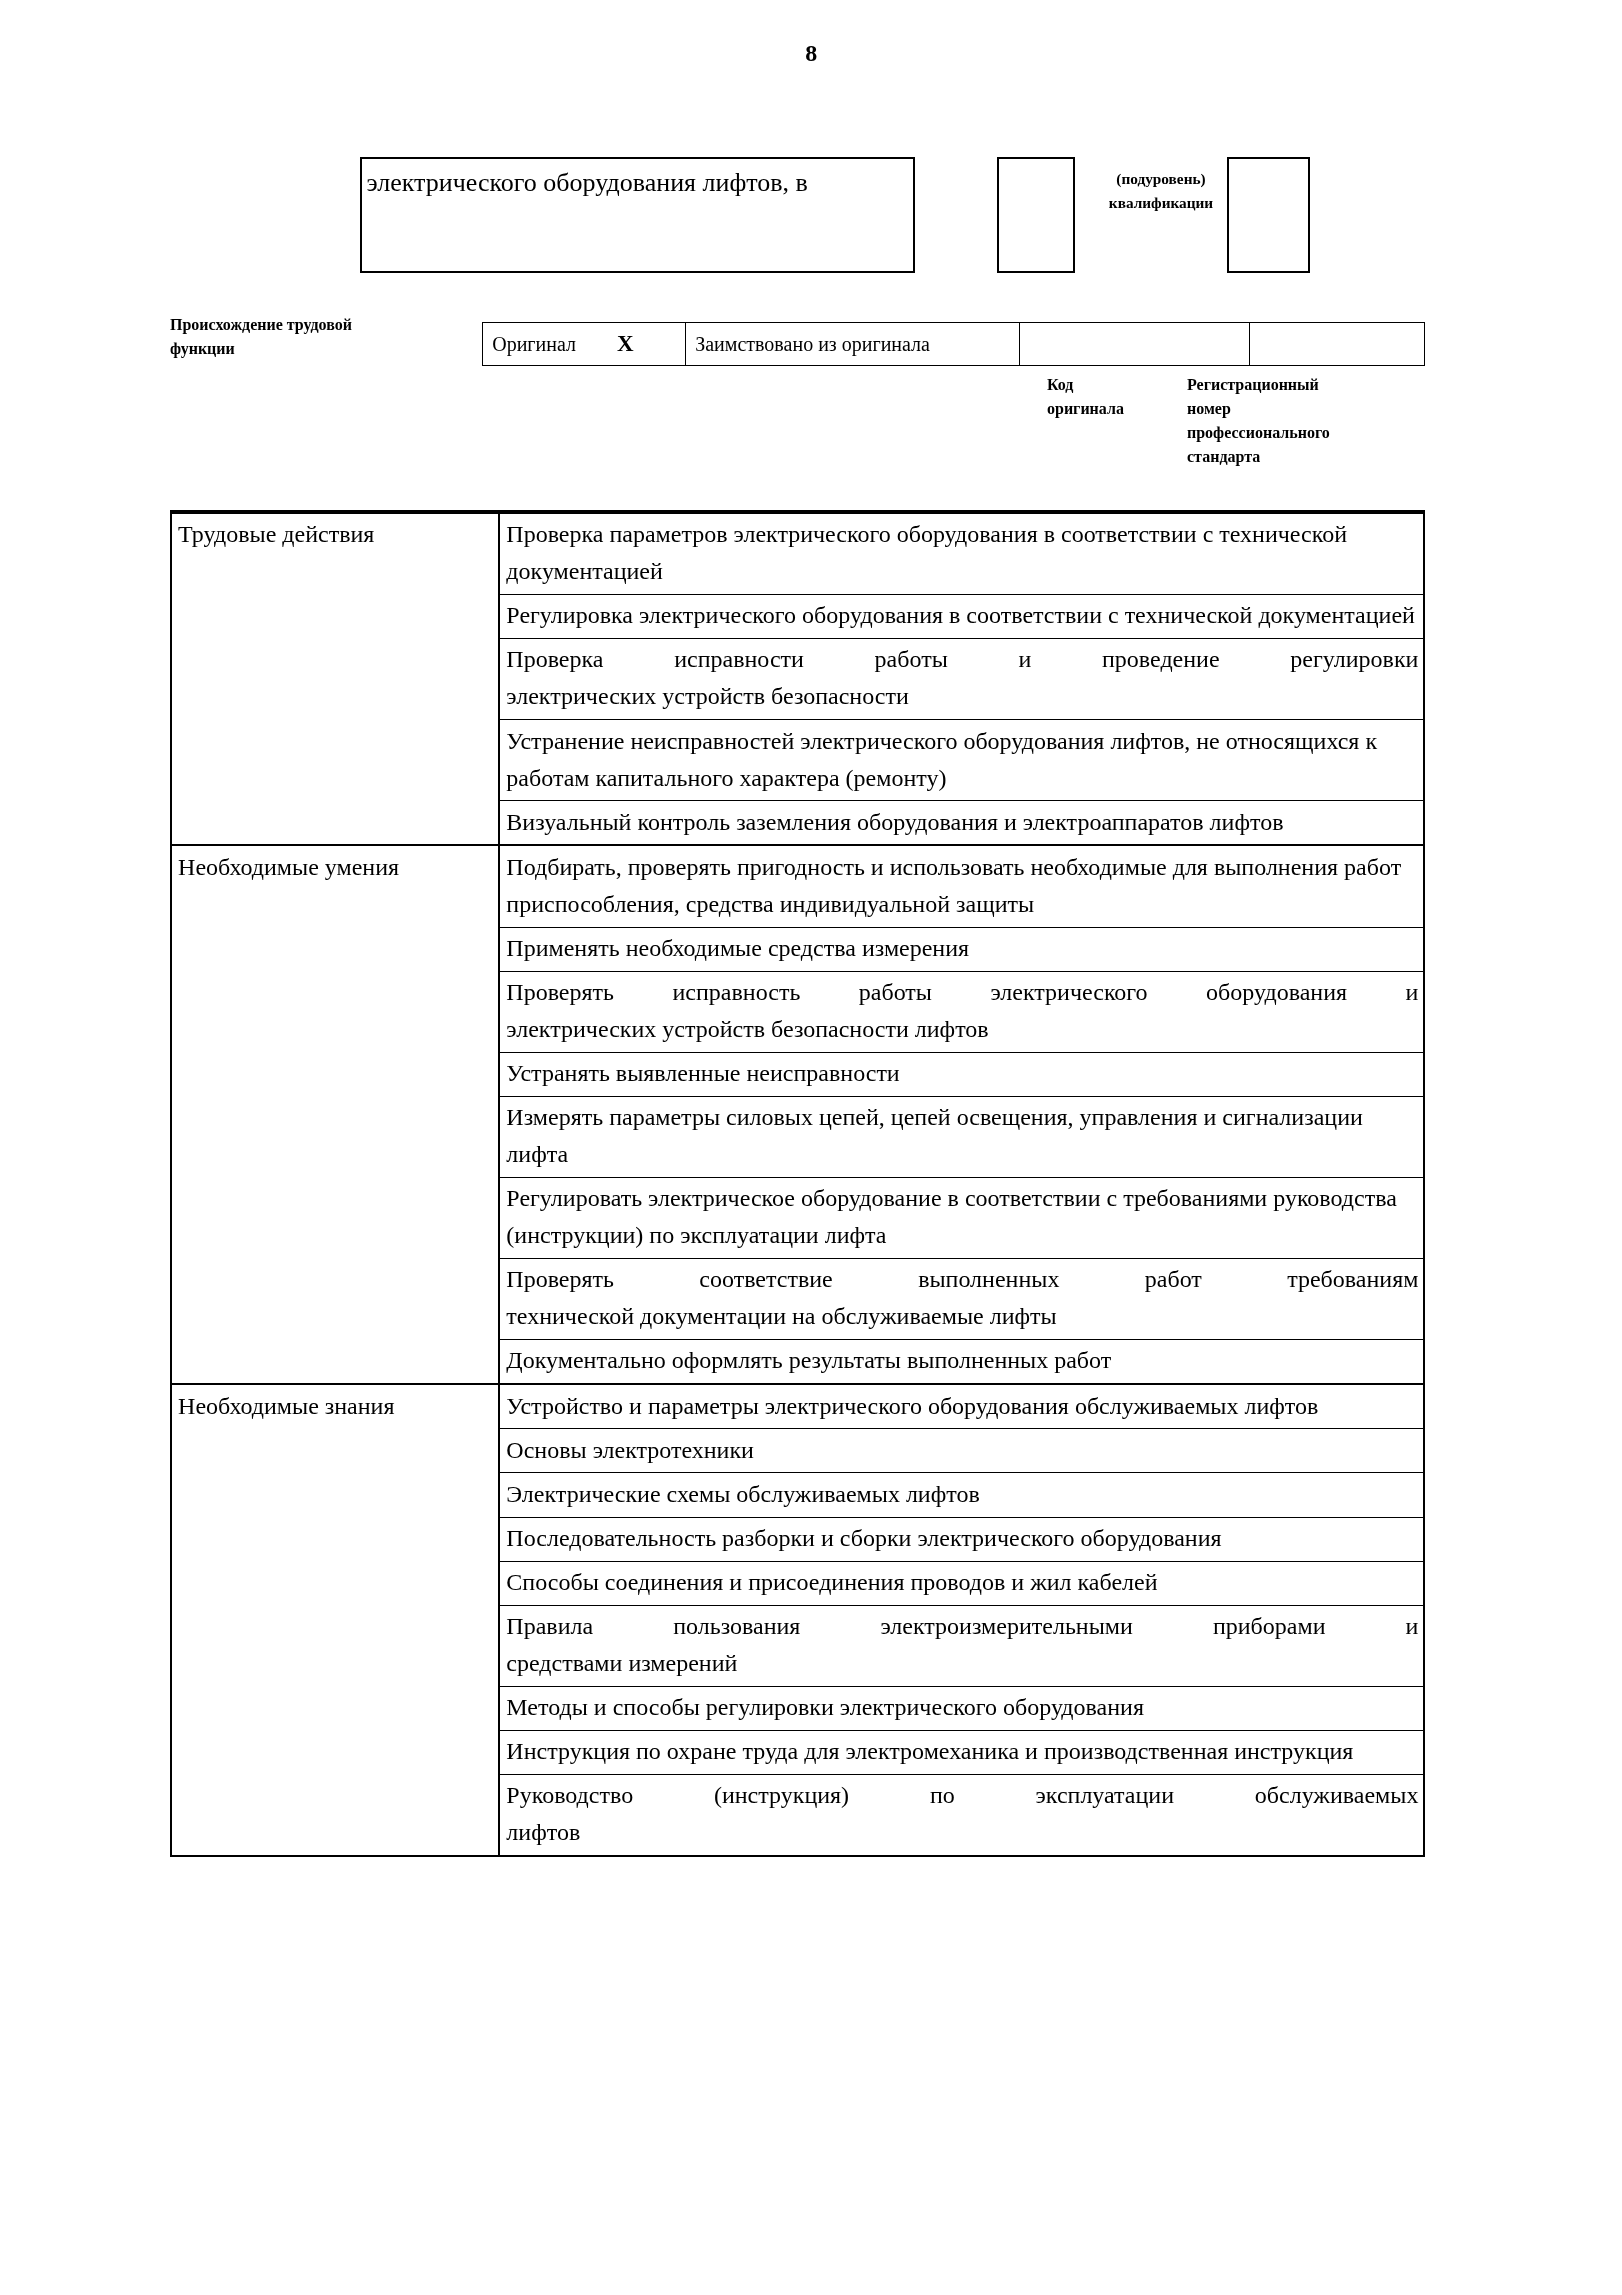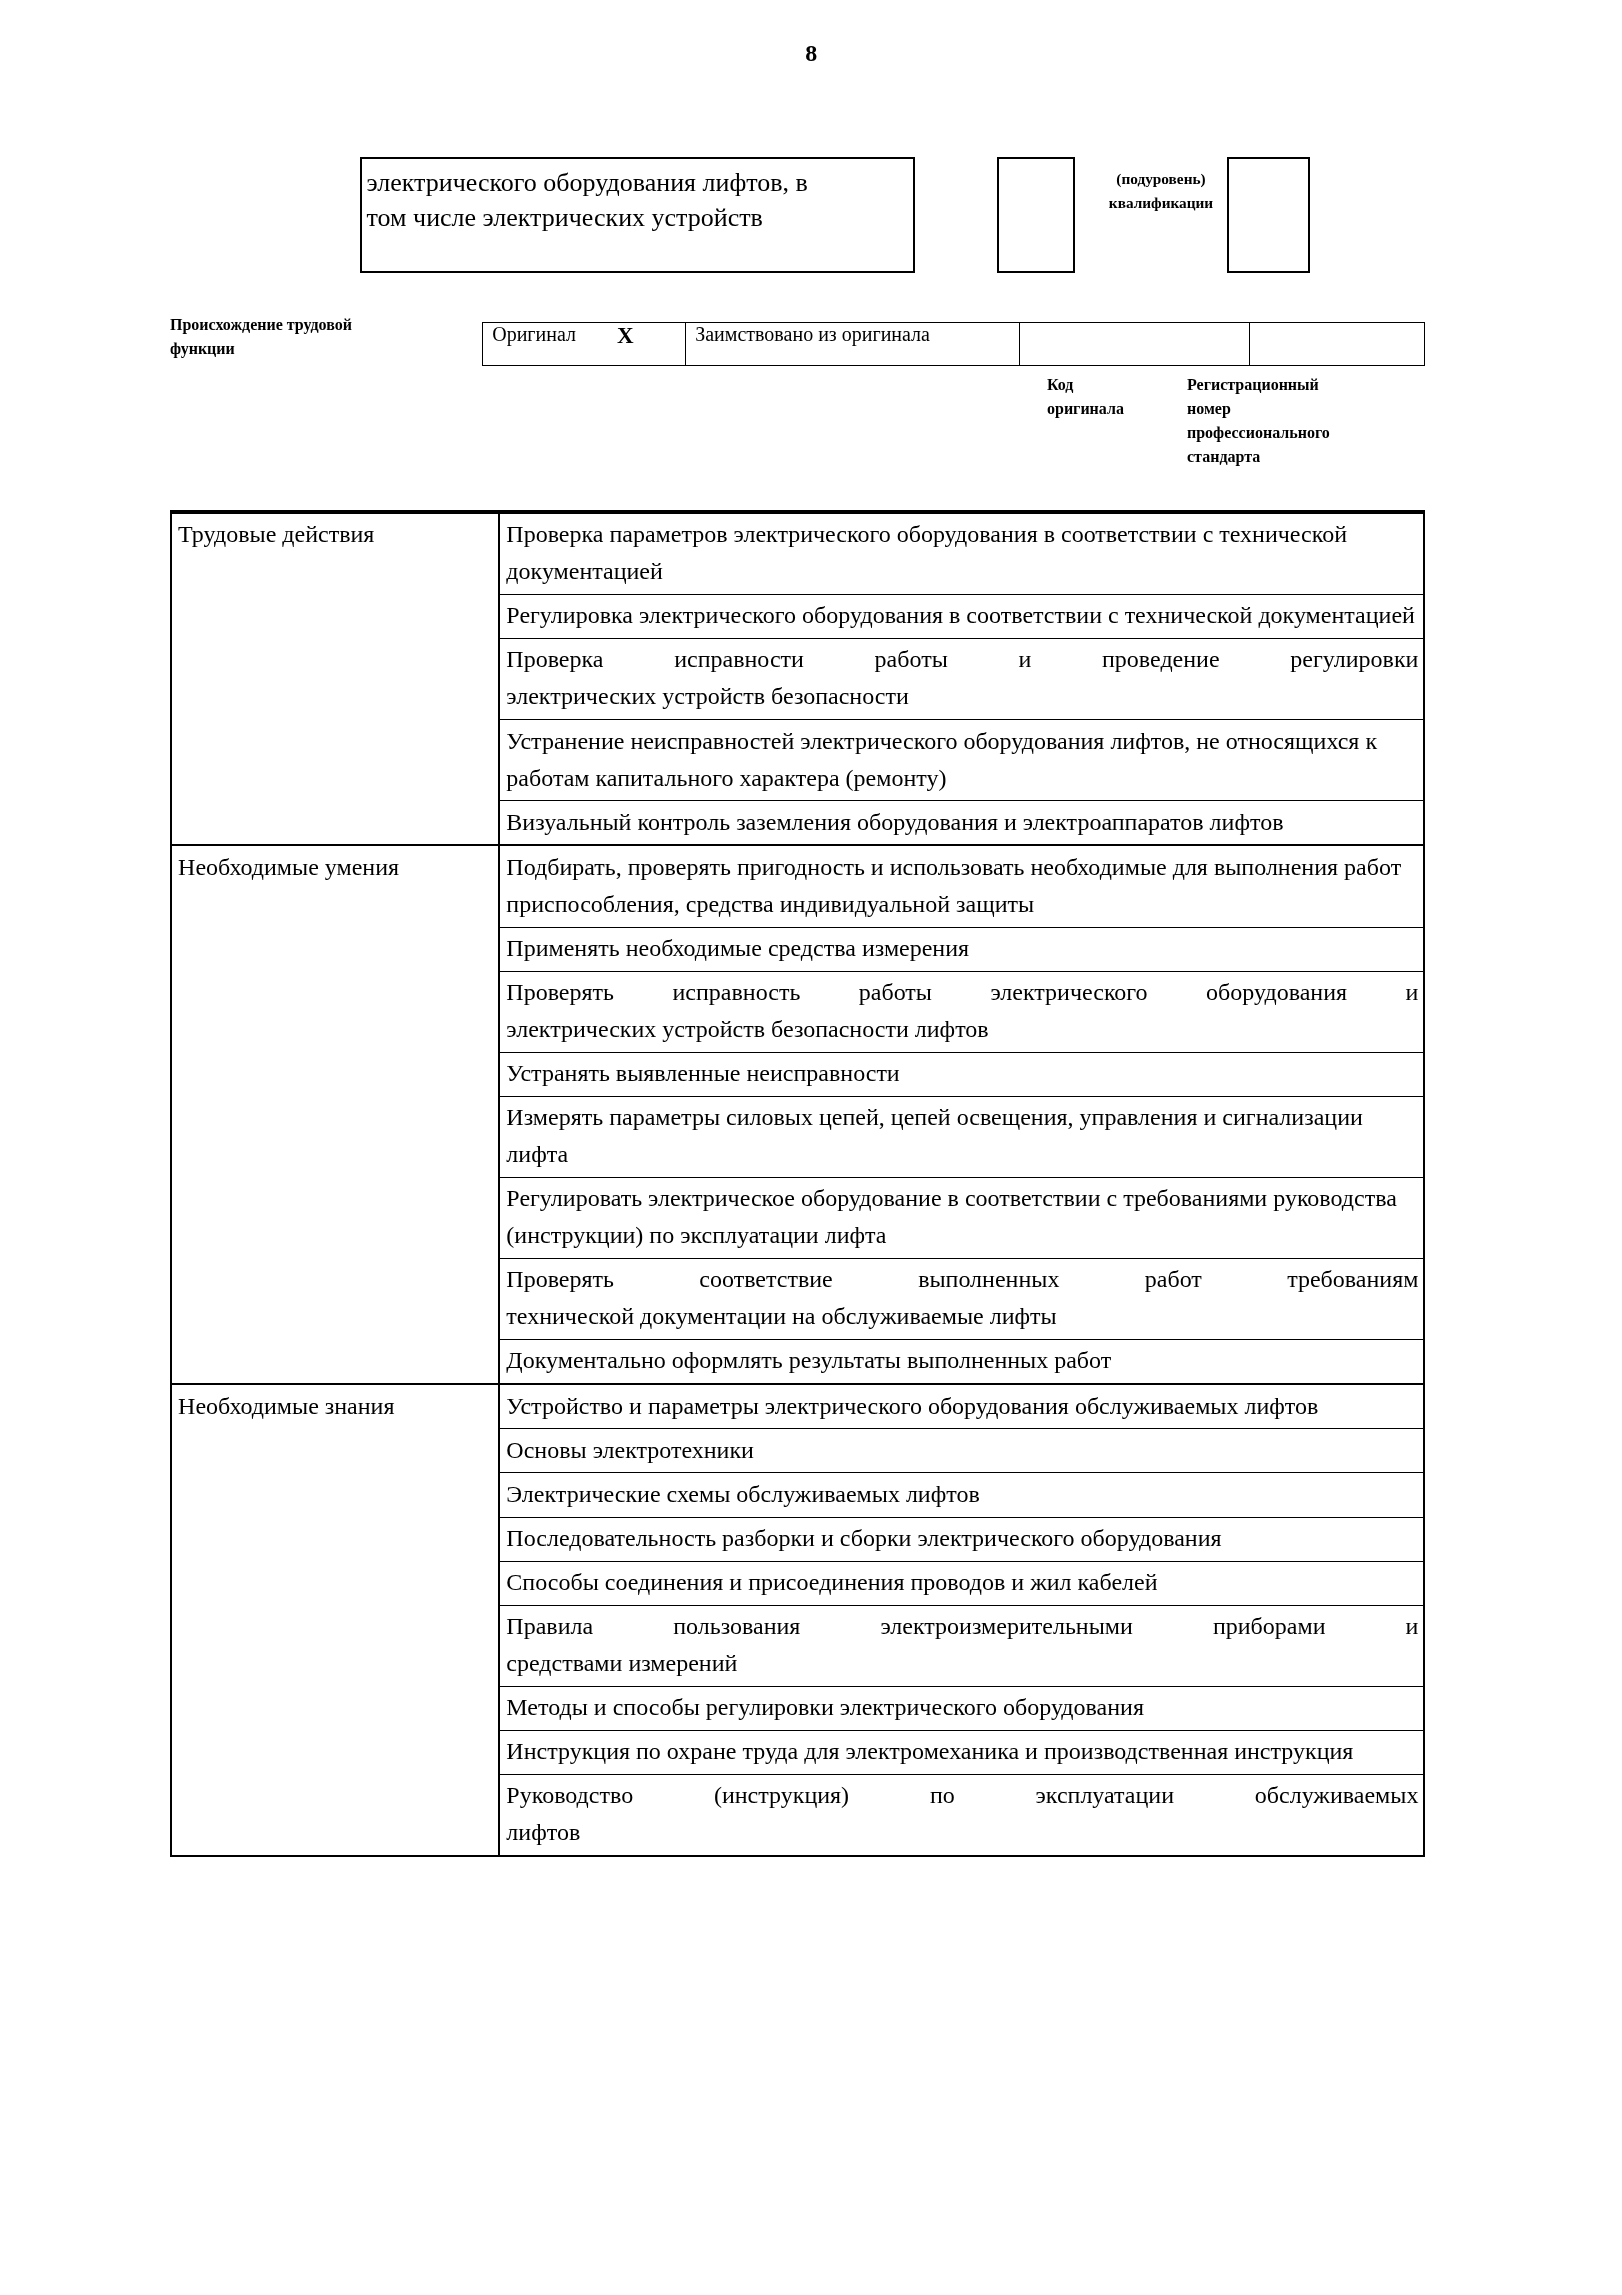--- a/index.html
+++ b/index.html
@@ -84,20 +84,21 @@
     top: 322px;
     width: 943px;
     height: 44px;
     border: 1.5px solid #000;
     box-sizing: border-box;
     display: flex;
   }
   .origin-cell {
     box-sizing: border-box;
     display: flex;
+    align-items: center;
     border-right: 1.5px solid #000;
     padding: 0 9.2px;
     font-size: 20px;
     white-space: nowrap;
   }
   .origin-cell:last-child { border-right: none; }
   .cell-original   { width: 203px; justify-content: flex-start; }
   .cell-borrowed   { width: 334px; }
   .cell-code       { width: 230px; }
   .cell-reg        { width: 173px; }
@@ -168,21 +169,20 @@
 </style>
 </head>
 <body>
 
 <div id="page">
 
   <div class="page-number">8</div>
 
   <div class="fn-box">
     <div class="line">электрического оборудования лифтов, в</div>
-    <div class="line">том числе электрических устройств</div>
   </div>
 
   <div class="small-box" id="sub-level-box"></div>
   <div class="small-box" id="reg-num-box"></div>
 
   <div class="sub-level-caption">
     <div>(подуровень)</div>
     <div>квалификации</div>
   </div>
 

